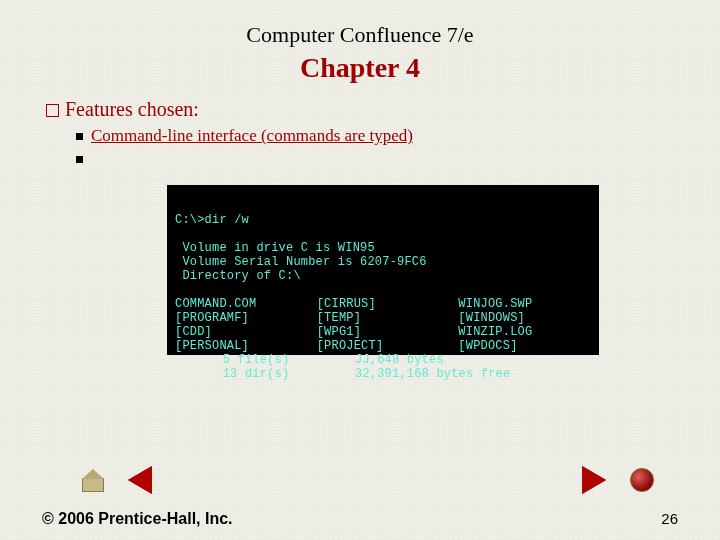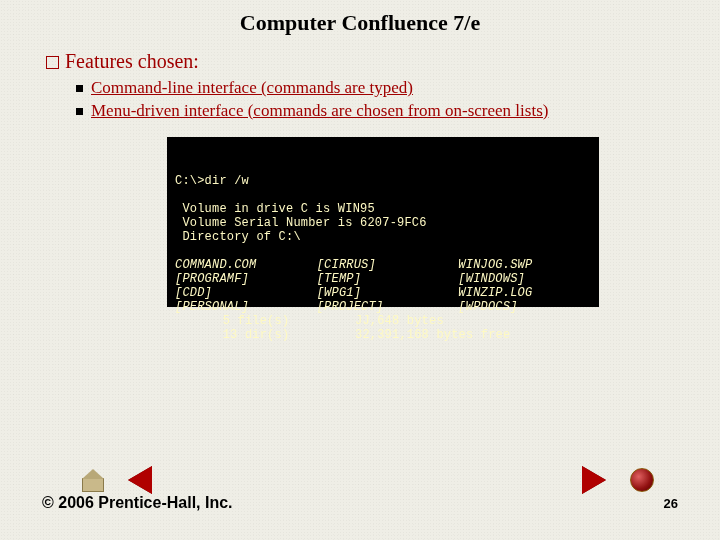--- a/index.html
+++ b/index.html
@@ -15,23 +15,23 @@
       radial-gradient(rgba(0,0,0,0.04) 0.5px, transparent 0.5px),
       radial-gradient(rgba(0,0,0,0.03) 0.5px, transparent 0.5px);
     background-size: 3px 3px, 5px 5px;
     background-position: 0 0, 1px 2px;
     font-family: "Times New Roman", Times, serif;
     color: #000;
     position: relative;
   }
   .book-title {
     text-align: center;
-    font-weight: bold;
+    font-weight: normal;
     font-size: 22px;
-    padding-top: 10px;
+    padding-top: 22px;
   }
   .chapter-block {
     text-align: center;
     font-weight: bold;
     font-size: 28px;
     color: #a00000;
     line-height: 1.15;
     margin-top: 4px;
     padding: 0 60px;
   }
@@ -70,33 +70,32 @@
     background: #000;
     margin-right: 8px;
     position: relative;
     top: -1px;
   }
   .terminal {
     margin: 14px auto 0 auto;
     width: 432px;
     height: 170px;
     background: #000;
-    color: #fef9c3;
+    color: #5eead4;
     font-family: "Courier New", monospace;
     font-size: 12px;
     line-height: 14px;
-    padding: 23px 8px;
+    padding: 14px 8px;
     box-sizing: border-box;
     white-space: pre;
     letter-spacing: 0.2px;
   }
   .term-cols {
     display: flex;
     gap: 9px;
-    font-style: italic;
   }
   .term-col {
     width: 140px;
   }
   .term-stats {
     display: flex;
   }
   .term-stats .sleft { width: 162px; text-align: center; padding-right: 18px;}
   .term-stats .sright { width: 170px; text-align: left; }
   .nav-row {
@@ -164,57 +163,57 @@
     border-bottom: 10px solid #b8a878;
   }
   .end-shape {
     width: 22px; height: 22px;
     border-radius: 50%;
     background: radial-gradient(circle at 35% 35%, #e06060 0%, #901010 60%, #500000 100%);
     border: 1px solid #8a5a0a;
   }
   .footer {
     position: absolute;
-    bottom: 28px;
+    bottom: 12px;
     left: 0;
     width: 720px;
     padding: 0 42px;
     box-sizing: border-box;
     display: flex;
     justify-content: space-between;
     align-items: baseline;
     font-family: Arial, Helvetica, sans-serif;
   }
   .copyright {
     font-weight: bold;
     font-size: 16px;
   }
   .pagenum {
-    font-size: 13px;
-    font-weight: bold;
+    font-size: 15px;
   }
 </style>
 </head>
 <body>
 
 <div class="book-title">Computer Confluence 7/e</div>
 
 <div class="chapter-block">
+  <div>Chapter 4</div>
 </div>
 
 <div class="content">
   <div class="features-line">
     <span class="qmark"></span><span>Features chosen:</span>
   </div>
   <div class="sub-list">
     <div class="sub-item">
       <span class="blk"></span><span>Command-line interface (commands are typed)</span>
     </div>
     <div class="sub-item">
-      <span class="blk"></span><span>Menu-driven interface (commands are chosen from on-screen lists)</span>
+      <span class="blk"></span>
     </div>
   </div>
 
   <div class="terminal">
 <span>C:\&gt;dir /w</span>
 <span> </span>
 <span> Volume in drive C is WIN95</span>
 <span> Volume Serial Number is 6207-9FC6</span>
 <span> Directory of C:\</span>
 <span> </span>

